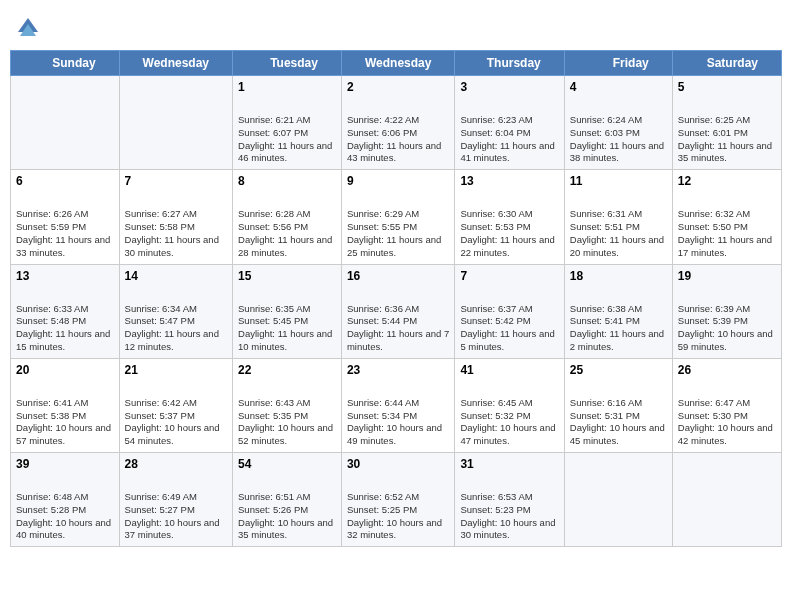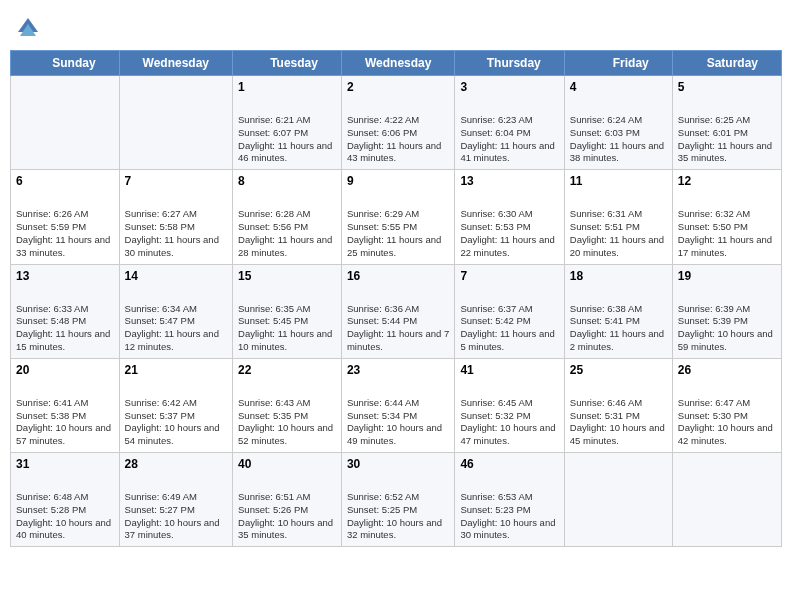--- a/index.html
+++ b/index.html
@@ -280,58 +280,58 @@
 Daylight: 10 hours and 49 minutes.</div>
         </td>
         <td>
           <span class="day-number">41</span>
           <div class="day-info">Sunrise: 6:45 AM
 Sunset: 5:32 PM
 Daylight: 10 hours and 47 minutes.</div>
         </td>
         <td>
           <span class="day-number">25</span>
-          <div class="day-info">Sunrise: 6:46 AM
+          <div class="day-info">Sunrise: 6:16 AM
 Sunset: 5:31 PM
 Daylight: 10 hours and 45 minutes.</div>
         </td>
         <td>
           <span class="day-number">26</span>
           <div class="day-info">Sunrise: 6:47 AM
 Sunset: 5:30 PM
 Daylight: 10 hours and 42 minutes.</div>
         </td>
       </tr>
       <tr>
         <td>
-          <span class="day-number">31</span>
+          <span class="day-number">39</span>
           <div class="day-info">Sunrise: 6:48 AM
 Sunset: 5:28 PM
 Daylight: 10 hours and 40 minutes.</div>
         </td>
         <td>
           <span class="day-number">28</span>
           <div class="day-info">Sunrise: 6:49 AM
 Sunset: 5:27 PM
 Daylight: 10 hours and 37 minutes.</div>
         </td>
         <td>
-          <span class="day-number">40</span>
+          <span class="day-number">54</span>
           <div class="day-info">Sunrise: 6:51 AM
 Sunset: 5:26 PM
 Daylight: 10 hours and 35 minutes.</div>
         </td>
         <td>
           <span class="day-number">30</span>
           <div class="day-info">Sunrise: 6:52 AM
 Sunset: 5:25 PM
 Daylight: 10 hours and 32 minutes.</div>
         </td>
         <td>
-          <span class="day-number">46</span>
+          <span class="day-number">31</span>
           <div class="day-info">Sunrise: 6:53 AM
 Sunset: 5:23 PM
 Daylight: 10 hours and 30 minutes.</div>
         </td>
         <td class="empty-cell"></td>
         <td class="empty-cell"></td>
       </tr>
     </tbody>
 </table>
 

